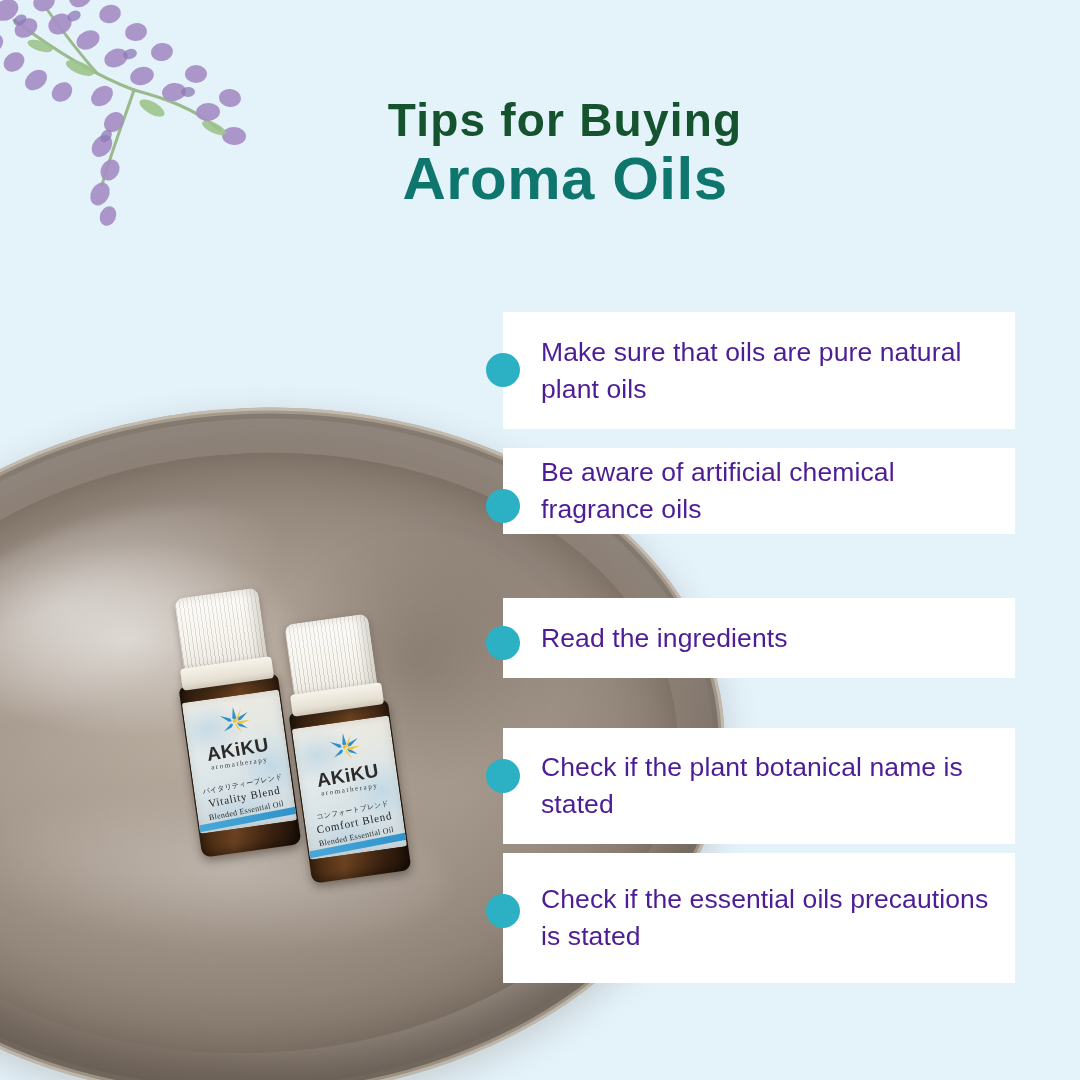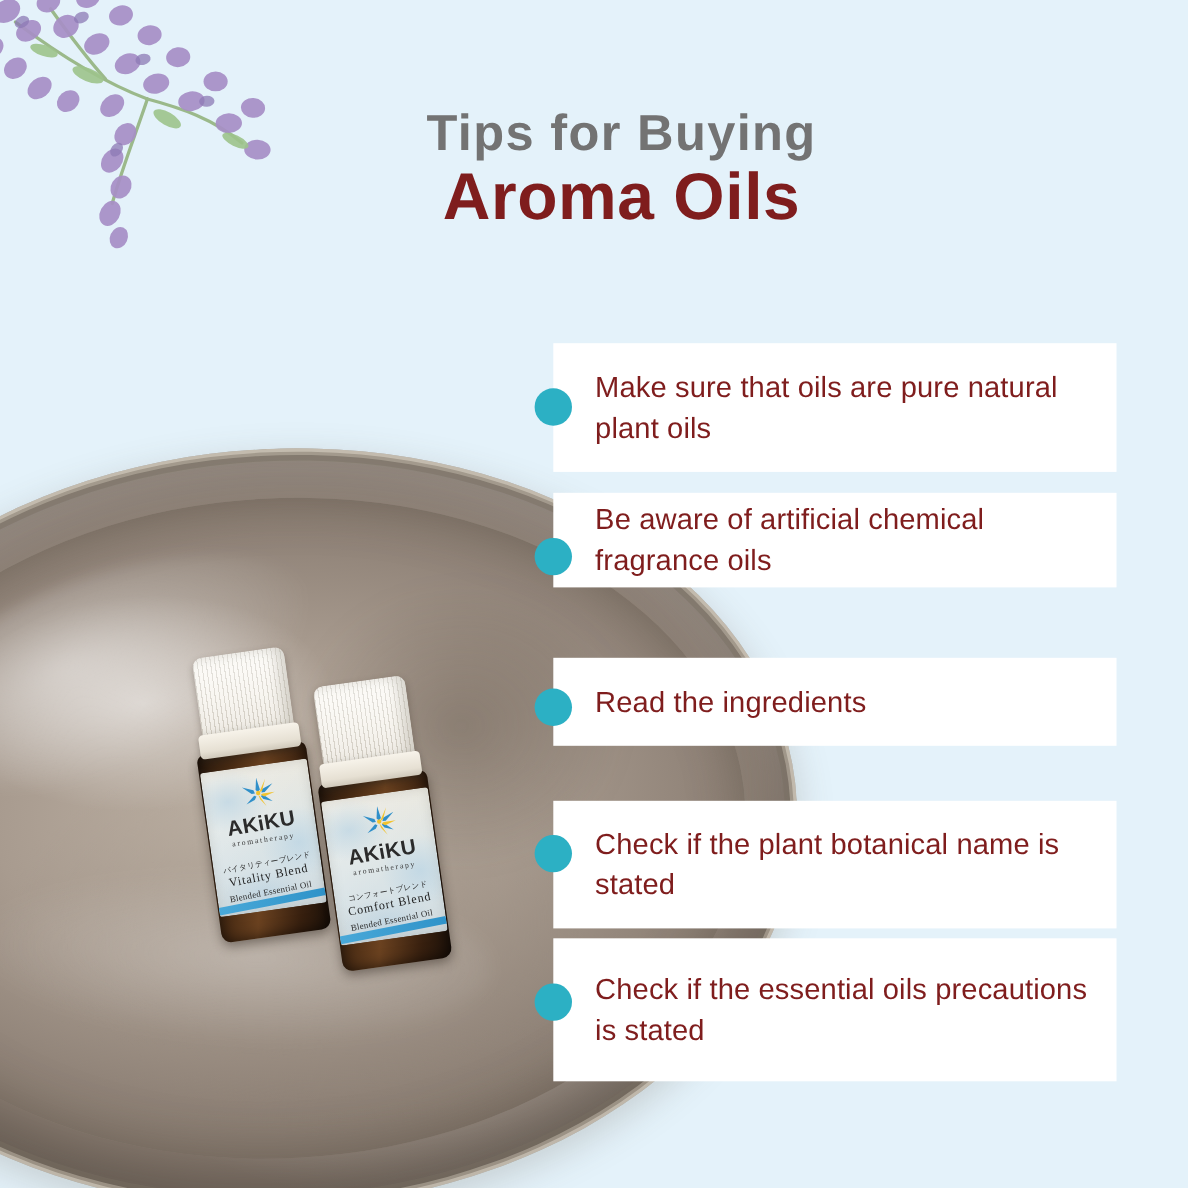--- a/index.html
+++ b/index.html
@@ -223,29 +223,29 @@
   .title-block {
     position: absolute;
     left: 330px;
     top: 96px;
     width: 470px;
     text-align: center;
   }
   .title-line-1 {
     font-size: 46px;
     font-weight: 700;
-    color: #737373;
+    color: #14532d;
     letter-spacing: 1.2px;
     line-height: 1.06;
     white-space: nowrap;
   }
   .title-line-2 {
     font-size: 60px;
     font-weight: 700;
-    color: #7f1d1d;
+    color: #0f766e;
     letter-spacing: 0.5px;
     line-height: 1.08;
     margin-top: 2px;
     white-space: nowrap;
   }
 
   
   .tips { position: absolute; left: 0; top: 0; }
   .tip-card {
     position: absolute;
@@ -253,21 +253,21 @@
     width: 512px;
     background: #ffffff;
     display: flex;
     align-items: center;
   }
   .tip-text {
     margin-left: 38px;
     margin-right: 18px;
     font-size: 26.5px;
     line-height: 1.38;
-    color: #7f1d1d;
+    color: #4c1d95;
     font-weight: 400;
     letter-spacing: 0.1px;
   }
   .tip-dot {
     position: absolute;
     width: 34px;
     height: 34px;
     border-radius: 50%;
     background: #2cb0c4;
     left: 486px;

